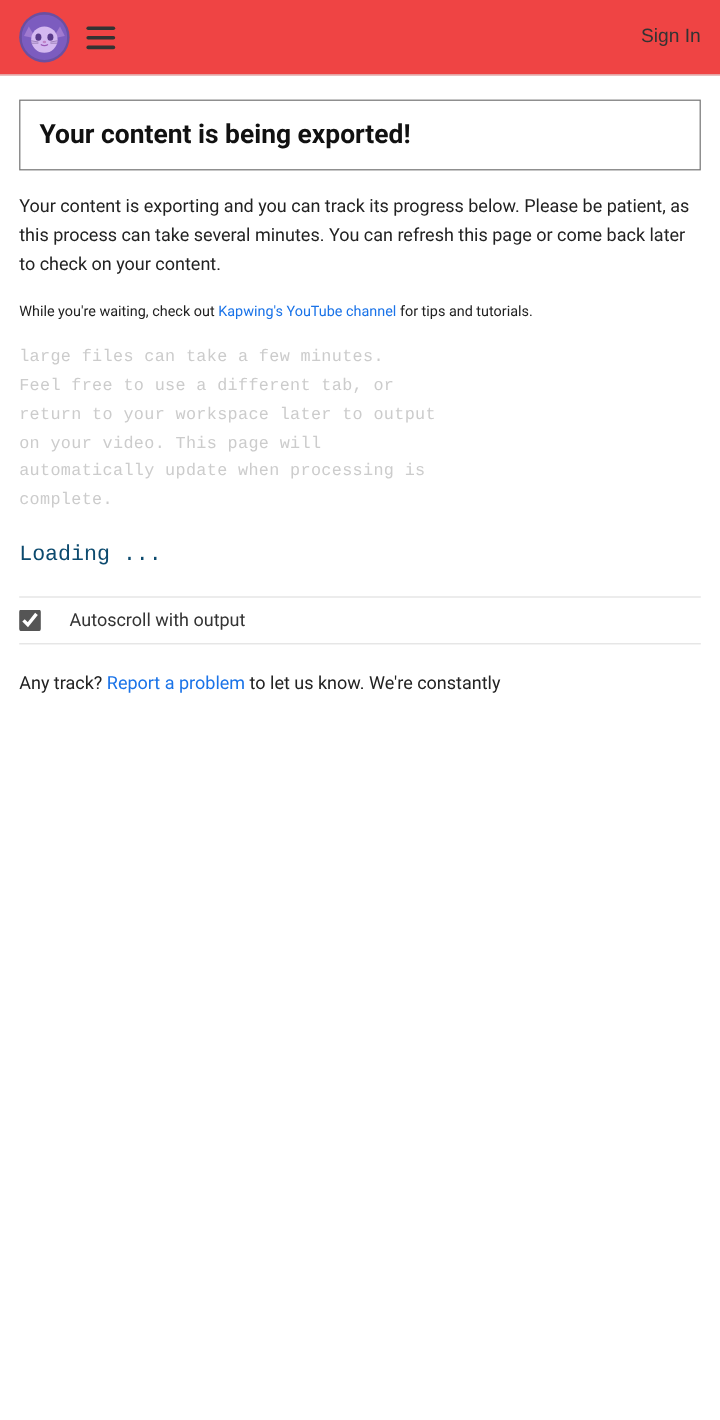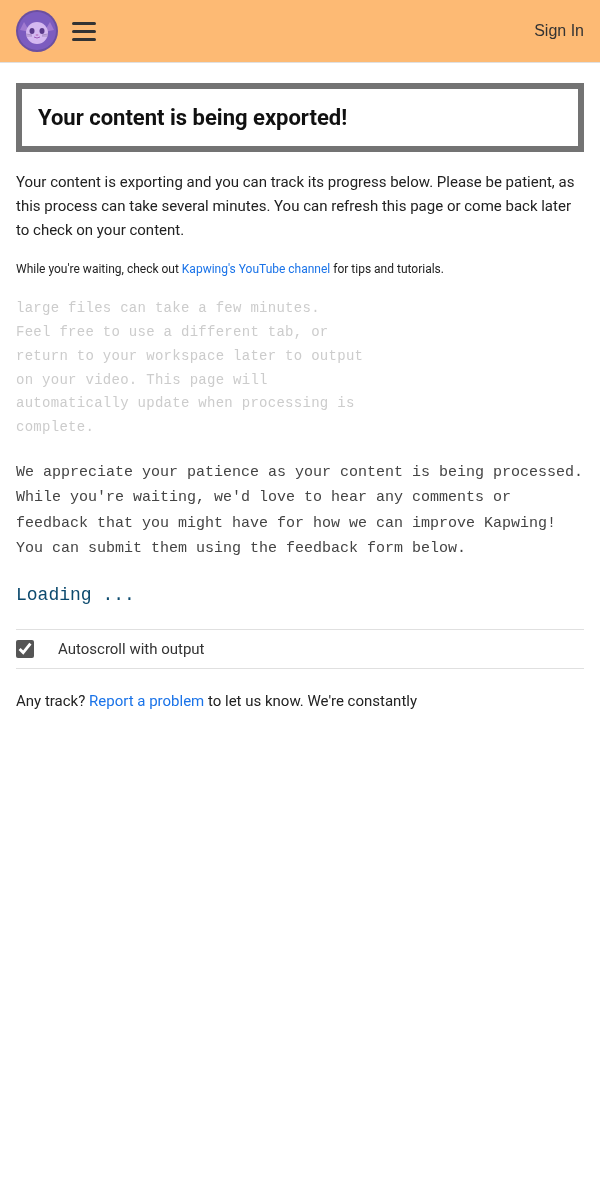--- a/index.html
+++ b/index.html
@@ -19,21 +19,21 @@
       line-height: 1.5;
     }
 
     
     .header {
       display: flex;
       align-items: center;
       justify-content: space-between;
       padding: 10px 16px;
       border-bottom: 1px solid #e0e0e0;
-      background: #fdba74;
+      background: #ef4444;
     }
 
     .header-left {
       display: flex;
       align-items: center;
       gap: 14px;
     }
 
     .logo-icon {
       width: 42px;
@@ -75,21 +75,21 @@
       font-weight: 400;
     }
 
     
     .main-content {
       padding: 20px 16px;
     }
 
     
     .export-title-box {
-      border: 6px solid #737373;
+      border: 1px solid #737373;
       padding: 12px 16px;
       margin-bottom: 18px;
     }
 
     .export-title-box h1 {
       font-size: 22px;
       font-weight: 700;
       color: #111;
     }
 
@@ -228,21 +228,20 @@
 
   <div class="faded-block">
     <div>large files can take a few minutes.</div>
     <div>Feel free to use a different tab, or</div>
     <div>return to your workspace later to output</div>
     <div>on your video. This page will</div>
     <div>automatically update when processing is</div>
     <div>complete.</div>
   </div>
 
-  <p class="patience-para">We appreciate your patience as your content is being processed. While you're waiting, we'd love to hear any comments or feedback that you might have for how we can improve Kapwing! You can submit them using the feedback form below.</p>
 
   <p class="loading-text">Loading ...</p>
 
   <div class="autoscroll-row">
     <input type="checkbox" class="autoscroll-checkbox" checked="" style="">
     <label class="autoscroll-label">Autoscroll with output</label>
   </div>
 
   <p class="issues-row">
     <span>Any track? </span><a class="issues-link" href="#">Report a problem</a><span> to let us know. We're constantly</span>

